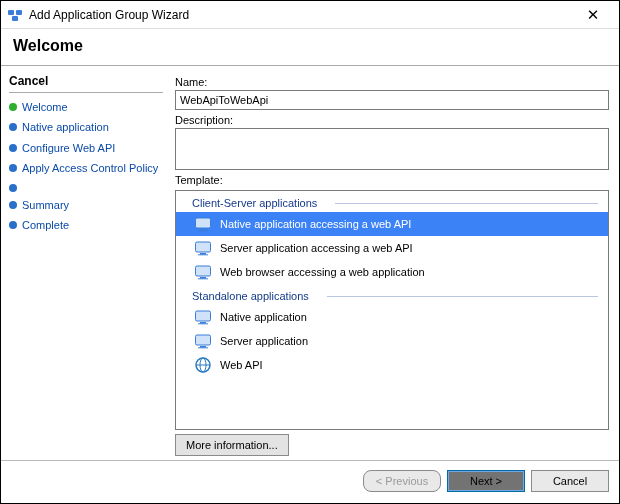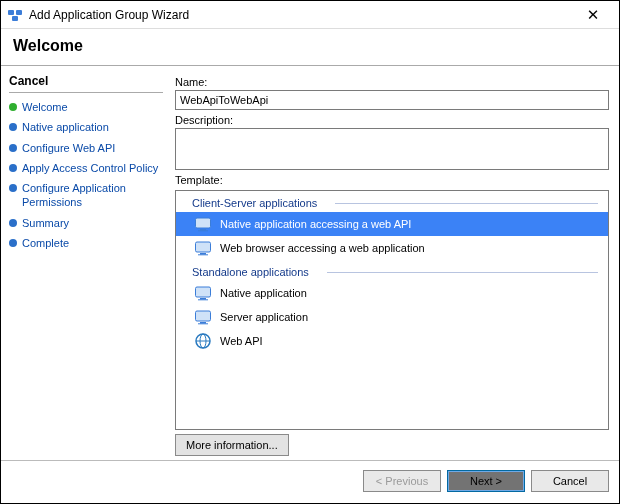--- a/index.html
+++ b/index.html
@@ -144,20 +144,21 @@
     background: #e9e9e9;
     cursor: pointer;
   }
   .btn.more {
     min-width: 110px;
     background: #e3e3e3;
   }
   .btn:disabled {
     color: #9a9a9a;
     cursor: default;
+    border-radius: 8px;
   }
   .btn.primary {
     border: 1px solid #0369a1;
     box-shadow: inset 0 0 0 1px #6fa9e6;
     background: #737373;
   }
   .footer {
     height: 40px;
     border-top: 1px solid #bbb;
     display: flex;
@@ -201,21 +202,20 @@
         <div class="step">
           <span class="bullet future"></span>
           <span>Configure Web API</span>
         </div>
         <div class="step">
           <span class="bullet future"></span>
           <span>Apply Access Control Policy</span>
         </div>
         <div class="step">
           <span class="bullet future"></span>
-          <span>Configure Application Permissions</span>
         </div>
         <div class="step">
           <span class="bullet future"></span>
           <span>Summary</span>
         </div>
         <div class="step">
           <span class="bullet future"></span>
           <span>Complete</span>
         </div>
       </div>
@@ -245,20 +245,30 @@
           <span>Native application accessing a web API</span>
         </div>
         <div class="tpl-item">
           <span class="tpl-icon">
             <svg width="18" height="18" viewBox="0 0 18 18">
               <rect x="1.5" y="3" width="15" height="10" rx="1.5" fill="#cfe2f8" stroke="#3b7dd8"></rect>
               <rect x="6" y="14" width="6" height="1.5" fill="#3b7dd8"></rect>
               <rect x="4" y="15.3" width="10" height="1" fill="#3b7dd8"></rect>
             </svg>
           </span>
+          <span>Server application accessing a web API</span>
+        </div>
+        <div class="tpl-item">
+          <span class="tpl-icon">
+            <svg width="18" height="18" viewBox="0 0 18 18">
+              <rect x="1.5" y="3" width="15" height="10" rx="1.5" fill="#cfe2f8" stroke="#3b7dd8"></rect>
+              <rect x="6" y="14" width="6" height="1.5" fill="#3b7dd8"></rect>
+              <rect x="4" y="15.3" width="10" height="1" fill="#3b7dd8"></rect>
+            </svg>
+          </span>
           <span>Web browser accessing a web application</span>
         </div>
         <div class="group-header">
           <span>Standalone applications</span>
           <span class="line"></span>
         </div>
         <div class="tpl-item">
           <span class="tpl-icon">
             <svg width="18" height="18" viewBox="0 0 18 18">
               <rect x="1.5" y="3" width="15" height="10" rx="1.5" fill="#cfe2f8" stroke="#3b7dd8"></rect>

